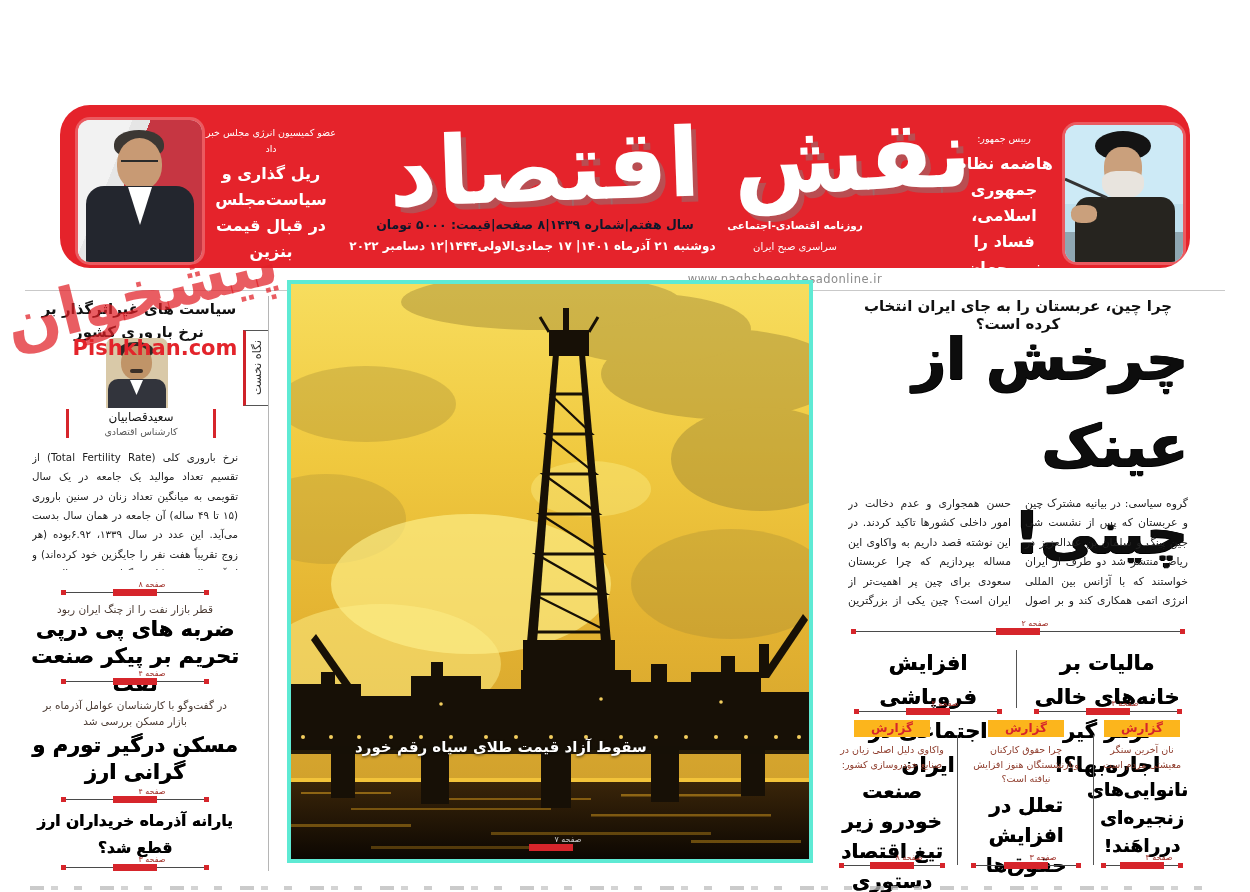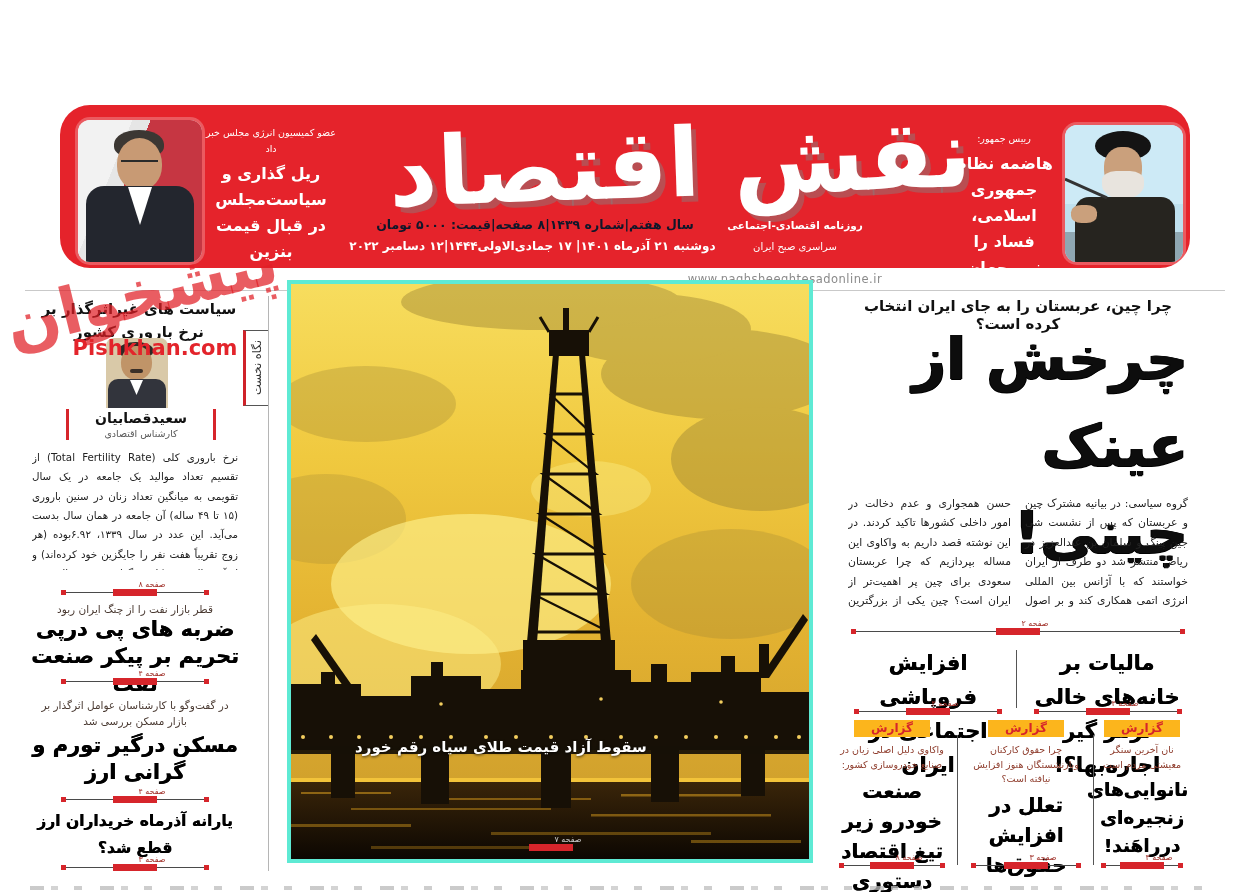--- a/index.html
+++ b/index.html
@@ -44,21 +44,21 @@
            color:#9e2b24;white-space:nowrap;margin-left:17px;}
   .pagebadge.dark .pb-text{color:#cfcfcf;}
 
   
   .fl-title{position:absolute;left:40px;top:298px;width:198px;text-align:center;
             font-size:15px;font-weight:bold;line-height:1.55;color:#111;}
   .fl-photo{position:absolute;left:106px;top:338px;width:62px;height:70px;border-radius:8px 8px 0 0;
             overflow:hidden;background:#d9c9a8;}
   .fl-author{position:absolute;left:66px;top:409px;width:144px;text-align:center;
              border-left:3px solid #d6252b;border-right:3px solid #d6252b;padding:1px 0;}
-  .fl-name{font-size:14px;font-weight:bold;color:#111;}
+  .fl-name{font-size:12px;font-weight:normal;color:#111;}
   .fl-role{font-size:9.5px;color:#555;margin-top:2px;text-align:center;}
   .fl-body{position:absolute;left:32px;top:448px;width:206px;height:122px;overflow:hidden;
            font-size:10.3px;line-height:1.88;text-align:justify;color:#222;}
   .la-kicker{position:absolute;text-align:center;font-size:10.5px;color:#4a3a32;line-height:1.55;}
   .la-title{position:absolute;text-align:center;font-weight:bold;color:#000;
             text-shadow:.4px 0 0 #000;}
   .vtab{position:absolute;left:243px;top:330px;width:22px;height:74px;border:1px solid #555;
         border-right:3px solid #cf2229;display:flex;align-items:center;justify-content:center;
         writing-mode:vertical-rl;transform:rotate(180deg);font-size:11.5px;color:#333;background:#fff;}
   .vdivider{position:absolute;left:268px;top:296px;width:1px;height:575px;background:#b5b5b5;}
@@ -188,21 +188,21 @@
   <div class="wm-en">Pishkhan.com</div>
 
   <div class="la-kicker" style="left:35px;top:601px;width:200px;">قطر بازار نفت را از چنگ ایران ربود</div>
   <div class="la-title" style="left:28px;top:616px;width:214px;font-size:21px;line-height:1.3;">ضربه های پی درپی تحریم بر پیکر صنعت نفت</div>
   <div class="pagebadge" style="left:60px;top:670px;width:150px;">
     <span class="pb-line"></span>
     <span class="pb-bar"></span>
     <span class="pb-text">صفحه ۴</span>
   </div>
 
-  <div class="la-kicker" style="left:35px;top:697px;width:200px;">در گفت‌وگو با کارشناسان عوامل اثرگذار بر بازار مسکن بررسی شد</div>
+  <div class="la-kicker" style="left:35px;top:697px;width:200px;">در گفت‌وگو با کارشناسان عوامل آذرماه بر بازار مسکن بررسی شد</div>
   <div class="la-title" style="left:30px;top:732px;width:210px;font-size:21px;line-height:1.3;">مسکن درگیر تورم و گرانی ارز</div>
   <div class="pagebadge" style="left:60px;top:788px;width:150px;">
     <span class="pb-line"></span>
     <span class="pb-bar"></span>
     <span class="pb-text">صفحه ۴</span>
   </div>
 
   <div class="la-title" style="left:35px;top:808px;width:200px;font-size:15.5px;line-height:1.75;">یارانه آذرماه خریداران ارز قطع شد؟</div>
   <div class="pagebadge" style="left:60px;top:856px;width:150px;">
     <span class="pb-line"></span>

